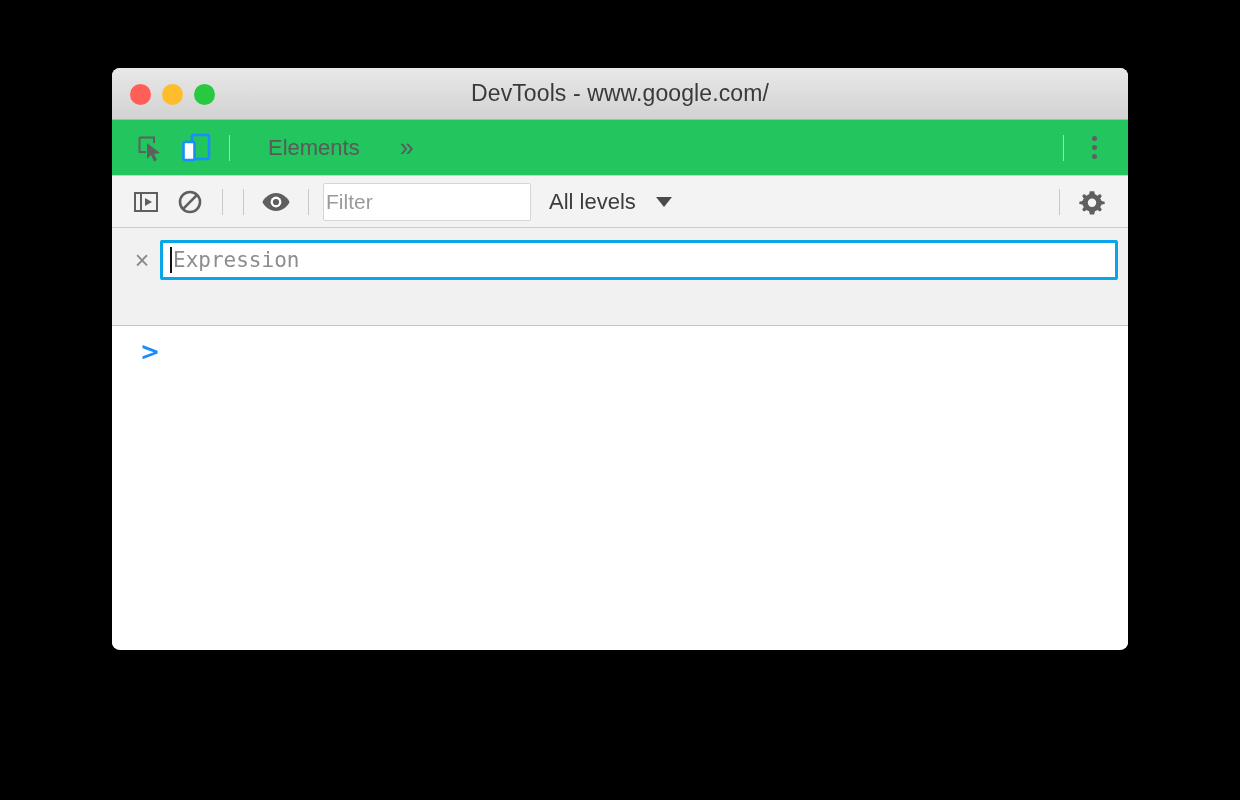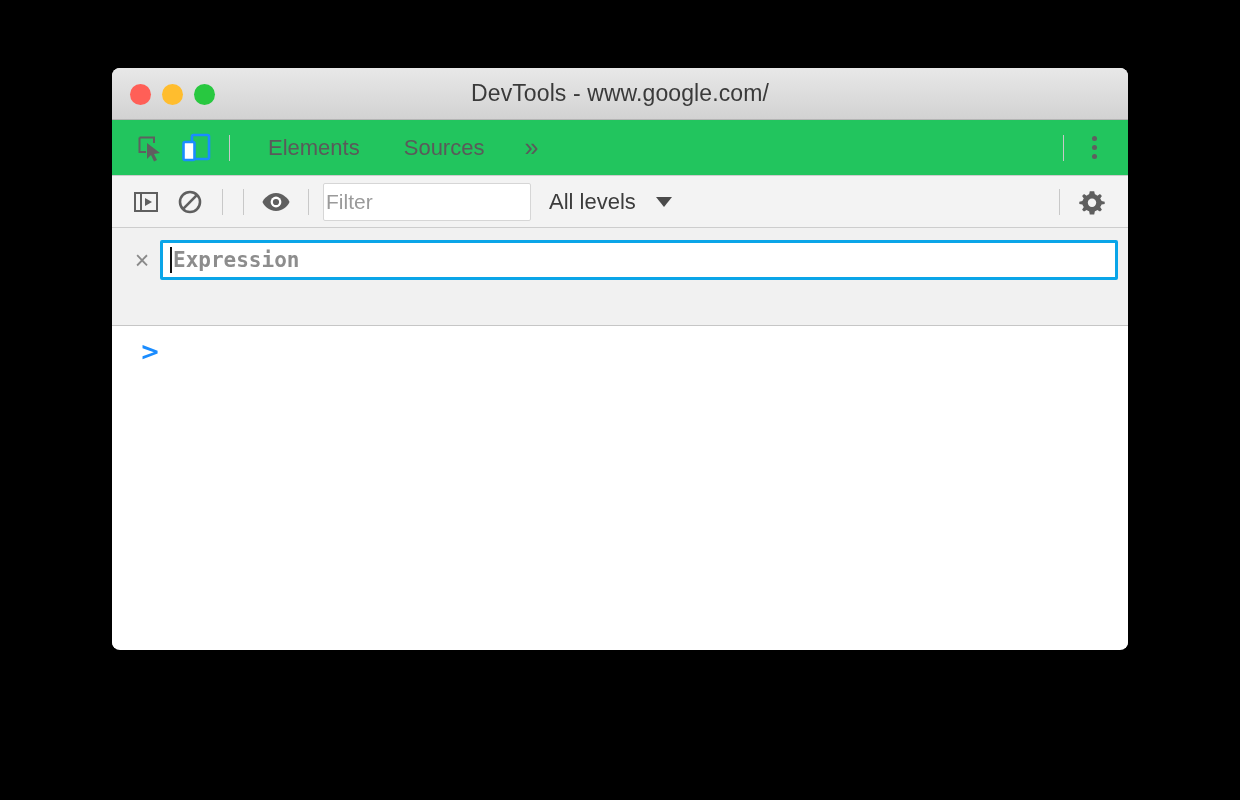--- a/index.html
+++ b/index.html
@@ -269,21 +269,20 @@
     position: relative;
     flex: 1;
     height: 40px;
     margin-right: 10px;
     background: #ffffff;
     border: 3px solid #0aa5e8;
     border-radius: 2px;
     display: flex;
     align-items: center;
     box-sizing: border-box;
-    font-weight: bold;
   }
   .caret-bar {
     width: 2px;
     height: 26px;
     background: #111111;
     margin-left: 7px;
   }
   .expr-ph {
     font-family: "DejaVu Sans Mono", monospace;
     font-size: 21px;
@@ -342,23 +341,20 @@
           <rect x="11" y="2" width="17" height="24" rx="1.5" fill="none" stroke="#1a8cff" stroke-width="2.6"></rect>
           <rect x="2.5" y="9" width="11" height="18" rx="1.5" fill="#ffffff" stroke="#1a8cff" stroke-width="2.6"></rect>
         </svg>
       </div>
 
       <div class="vsep"></div>
 
       <div class="tabs">
         <div class="tab">
           <span>Elements</span>
-        </div>
-        <div class="tab">
-          <span>Sources</span>
         </div>
         <div class="tab-more">»</div>
       </div>
 
       <div class="tabbar-right">
         <div class="vsep"></div>
         <div class="kebab">
           <span></span>
             <span></span>
             <span></span>

